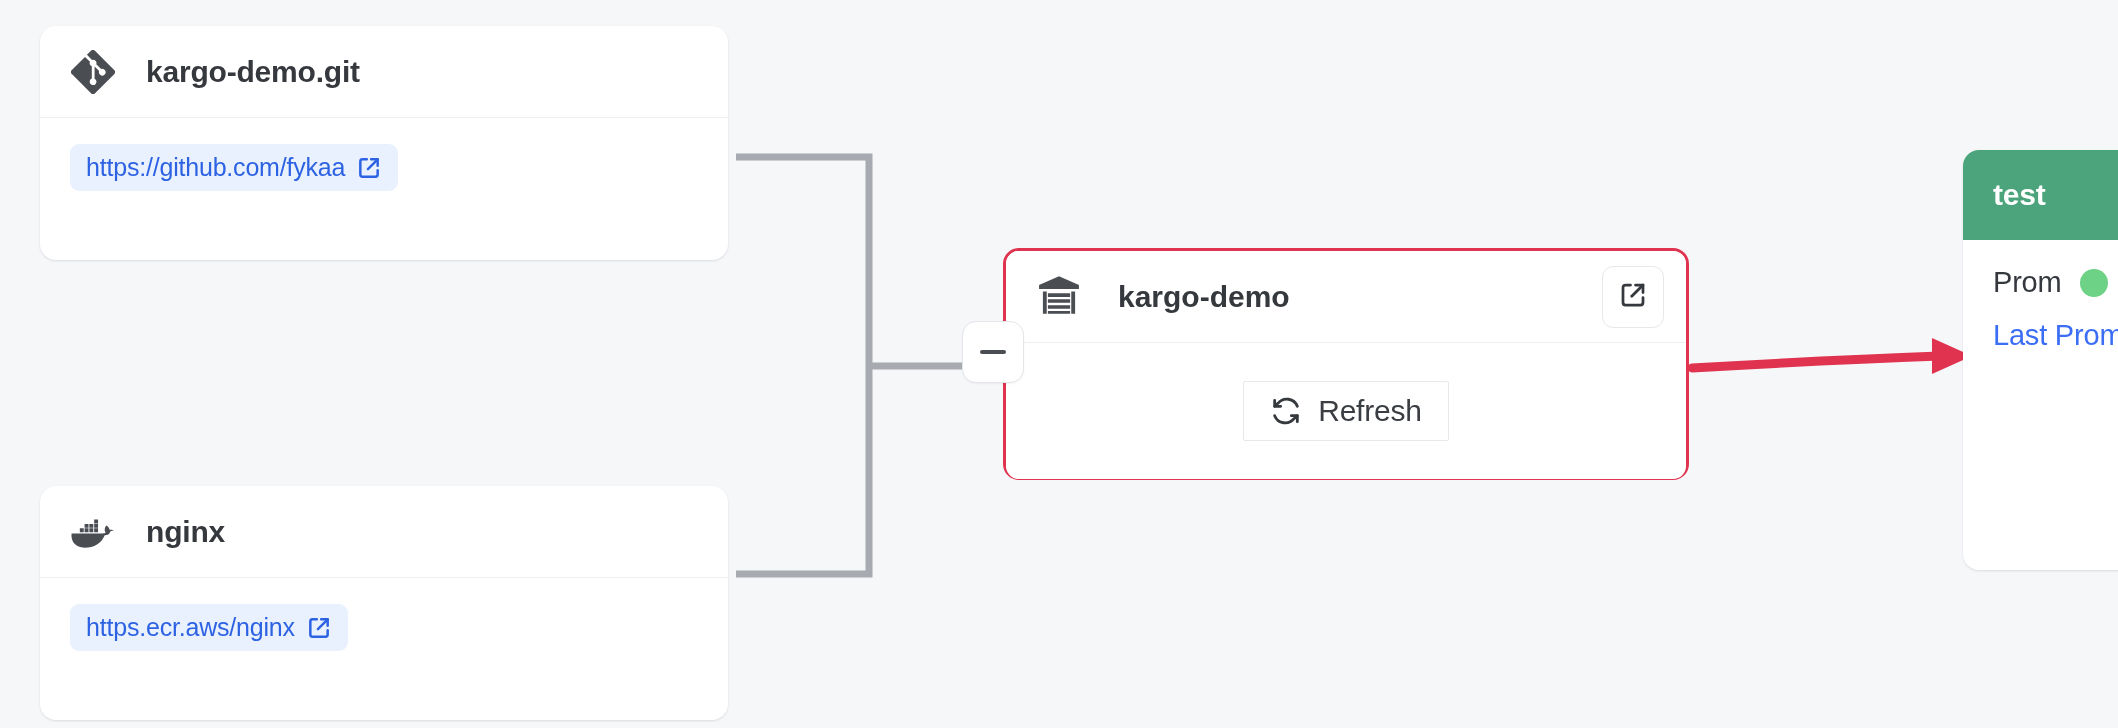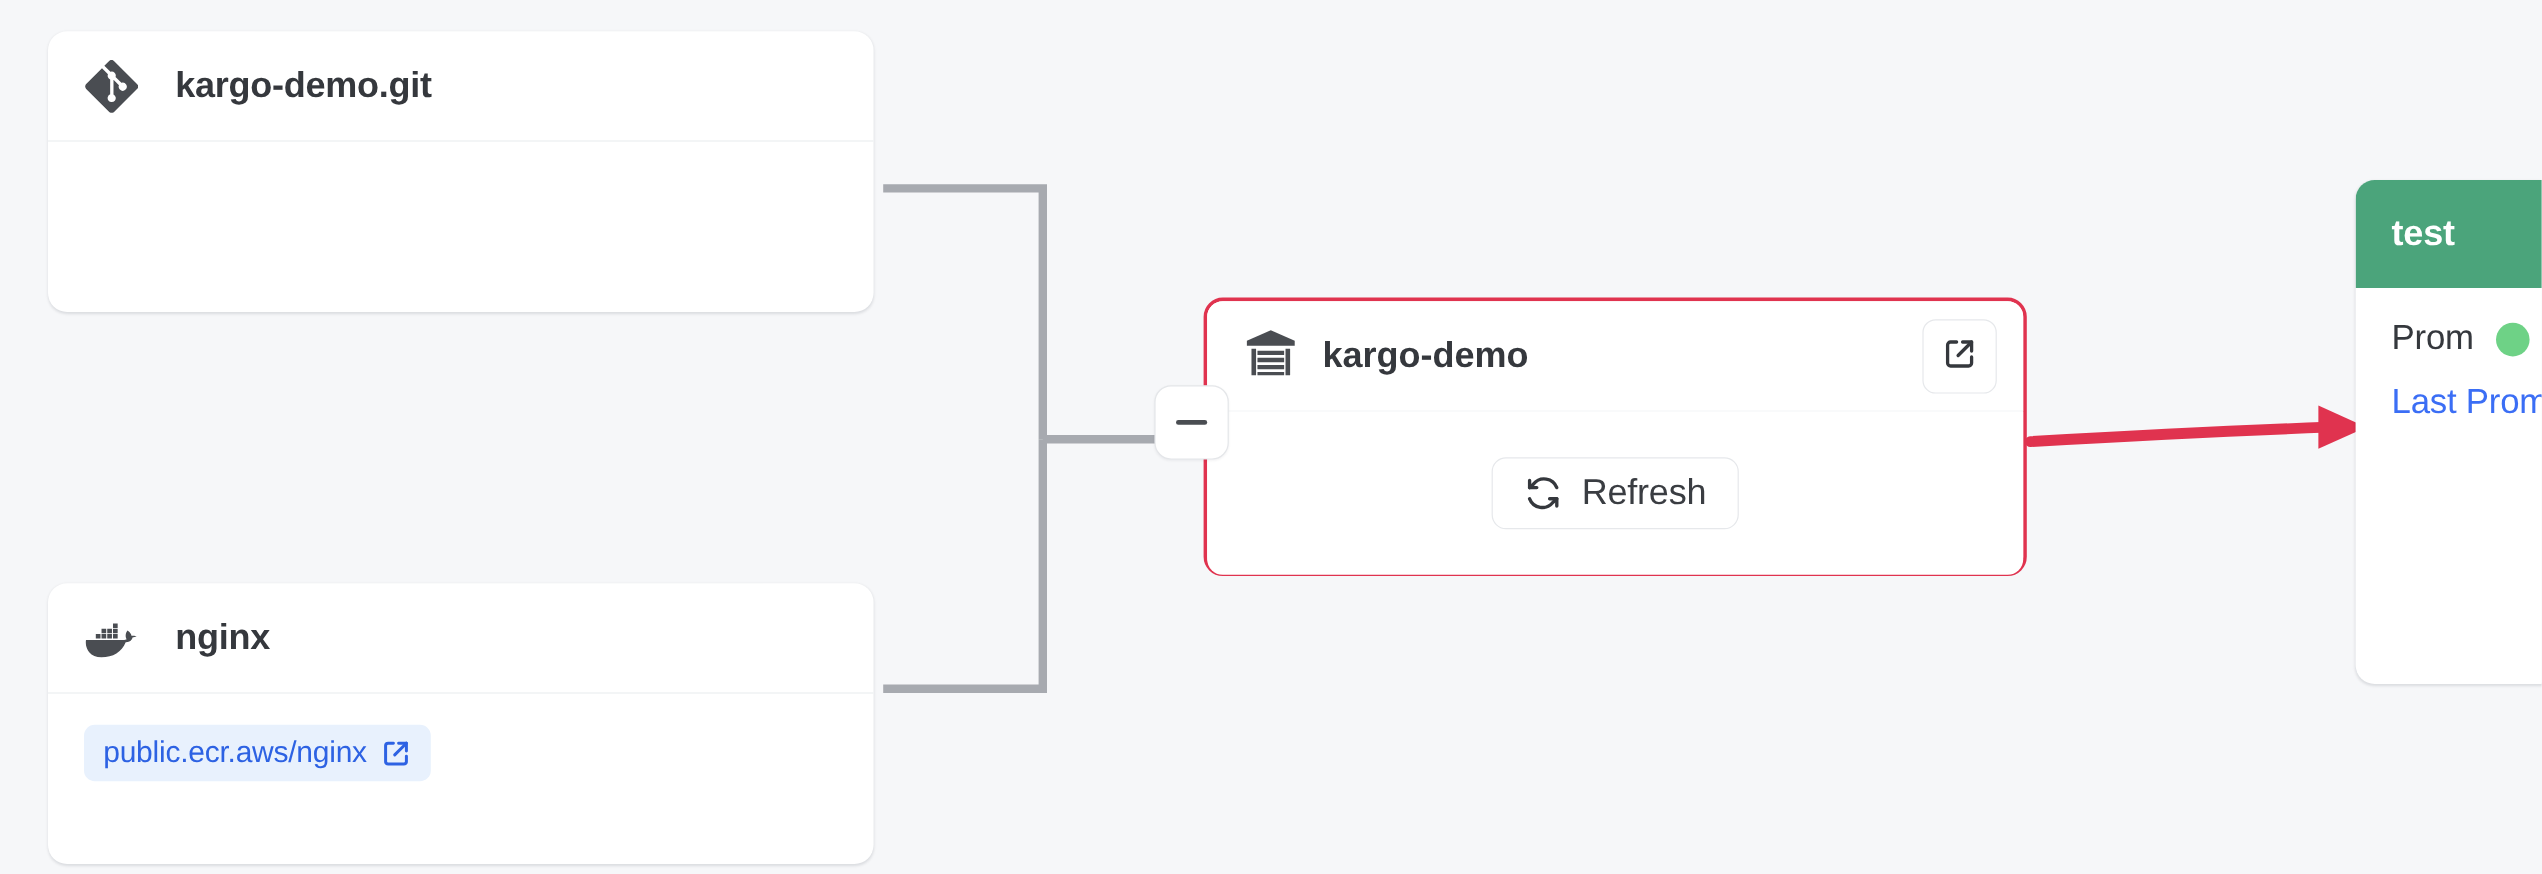--- a/index.html
+++ b/index.html
@@ -108,21 +108,21 @@
     border-bottom: 1px solid #eceef1;
     box-sizing: border-box;
     position: relative;
     border-radius: 13px 13px 0 0;
     background: #fff;
   }
   #warehouse-node .wh-title {
     font-size: 30px;
     font-weight: 700;
     color: #35383d;
-    margin-left: 20px;
+    margin-left: 36px;
     white-space: nowrap;
   }
   .icon-btn {
     margin-left: auto;
     width: 62px;
     height: 62px;
     border: 1px solid #e6e8eb;
     border-radius: 11px;
     background: #fff;
     display: flex;
@@ -140,21 +140,21 @@
     background: #fff;
     border-radius: 0 0 13px 13px;
   }
   .btn {
     display: inline-flex;
     align-items: center;
     gap: 16px;
     height: 60px;
     padding: 0 26px;
     border: 1px solid #e6e8eb;
-    border-radius: 12px;
+    border-radius: 2px;
     background: #fff;
     font-size: 30px;
     font-weight: 400;
     color: #3a3d42;
     letter-spacing: -0.2px;
     cursor: pointer;
     box-sizing: border-box;
     font-family: inherit;
   }
   .btn svg { display: block; }
@@ -264,34 +264,46 @@
 
   <div class="card" id="card-git" style="left:40px; top:26px; width:688px; height:234px;">
     <div class="card-head">
       <span class="ic">
         <svg width="44" height="44" viewBox="0 0 24 24" aria-hidden="true">
           <path fill="#4a4d52" d="M23.546 10.93 13.067.452a1.55 1.55 0 0 0-2.188 0L8.708 2.627l2.76 2.76a1.838 1.838 0 0 1 2.327 2.341l2.658 2.66a1.838 1.838 0 0 1 1.9 3.039 1.837 1.837 0 0 1-2.6 0 1.846 1.846 0 0 1-.404-1.996L12.86 9.002v6.655a1.84 1.84 0 1 1-1.51-.054V8.882a1.837 1.837 0 0 1-.998-2.41L7.636 3.751.45 10.939a1.55 1.55 0 0 0 0 2.188l10.48 10.477a1.55 1.55 0 0 0 2.188 0l10.428-10.428a1.55 1.55 0 0 0 0-2.246"></path>
         </svg>
       </span>
       <span class="card-title">kargo-demo.git</span>
     </div>
+    <div class="card-body">
+      <span class="chip">
+        <span>https://github.com/fykaa</span>
+        <span>
+          <svg width="26" height="26" viewBox="0 0 24 24" fill="none" stroke="#2d62e3" stroke-width="2.3" stroke-linecap="round" stroke-linejoin="round" aria-hidden="true">
+            <path d="M10 4H6a2 2 0 0 0-2 2v12a2 2 0 0 0 2 2h12a2 2 0 0 0 2-2v-4"></path>
+            <path d="M14 4h6v6"></path>
+            <path d="M20 4 11 13"></path>
+          </svg>
+        </span>
+      </span>
+    </div>
   </div>
 
   <div class="card" id="card-docker" style="left:40px; top:486px; width:688px; height:234px;">
     <div class="card-head">
       <span class="ic">
         <svg width="44" height="44" viewBox="0 0 24 24" aria-hidden="true">
           <path fill="#4a4d52" d="M4.82 10.02h2.13v2.06H4.82zm2.6 0h2.13v2.06H7.42zm2.6 0h2.14v2.06h-2.14zm2.61 0h2.13v2.06h-2.13zM7.42 7.63h2.13V9.7H7.42zm2.6 0h2.14V9.7h-2.14zm2.61 0h2.13V9.7h-2.13zm0-2.39h2.13v2.06h-2.13zM23.4 11.1c-.47-.31-1.55-.43-2.38-.27-.1-.78-.54-1.46-1.33-2.07l-.46-.3-.3.45c-.4.6-.58 1.43-.52 2.22.03.29.13.8.43 1.25-.3.16-.88.39-1.66.37H.36l-.04.22c-.14.82-.14 3.38 1.5 5.35 1.25 1.49 3.11 2.25 5.55 2.25 5.29 0 9.2-2.44 11.04-6.86 1.12.02 2.2-.24 2.7-1.19a3.1 3.1 0 0 0 .3-.62l.1-.3z"></path>
         </svg>
       </span>
       <span class="card-title">nginx</span>
     </div>
     <div class="card-body">
       <span class="chip">
-        <span>public.ecr.aws/nginx</span>
+        <span>https.ecr.aws/nginx</span>
         <span>
           <svg width="26" height="26" viewBox="0 0 24 24" fill="none" stroke="#2d62e3" stroke-width="2.3" stroke-linecap="round" stroke-linejoin="round" aria-hidden="true">
             <path d="M10 4H6a2 2 0 0 0-2 2v12a2 2 0 0 0 2 2h12a2 2 0 0 0 2-2v-4"></path>
             <path d="M14 4h6v6"></path>
             <path d="M20 4 11 13"></path>
           </svg>
         </span>
       </span>
     </div>
   </div>

